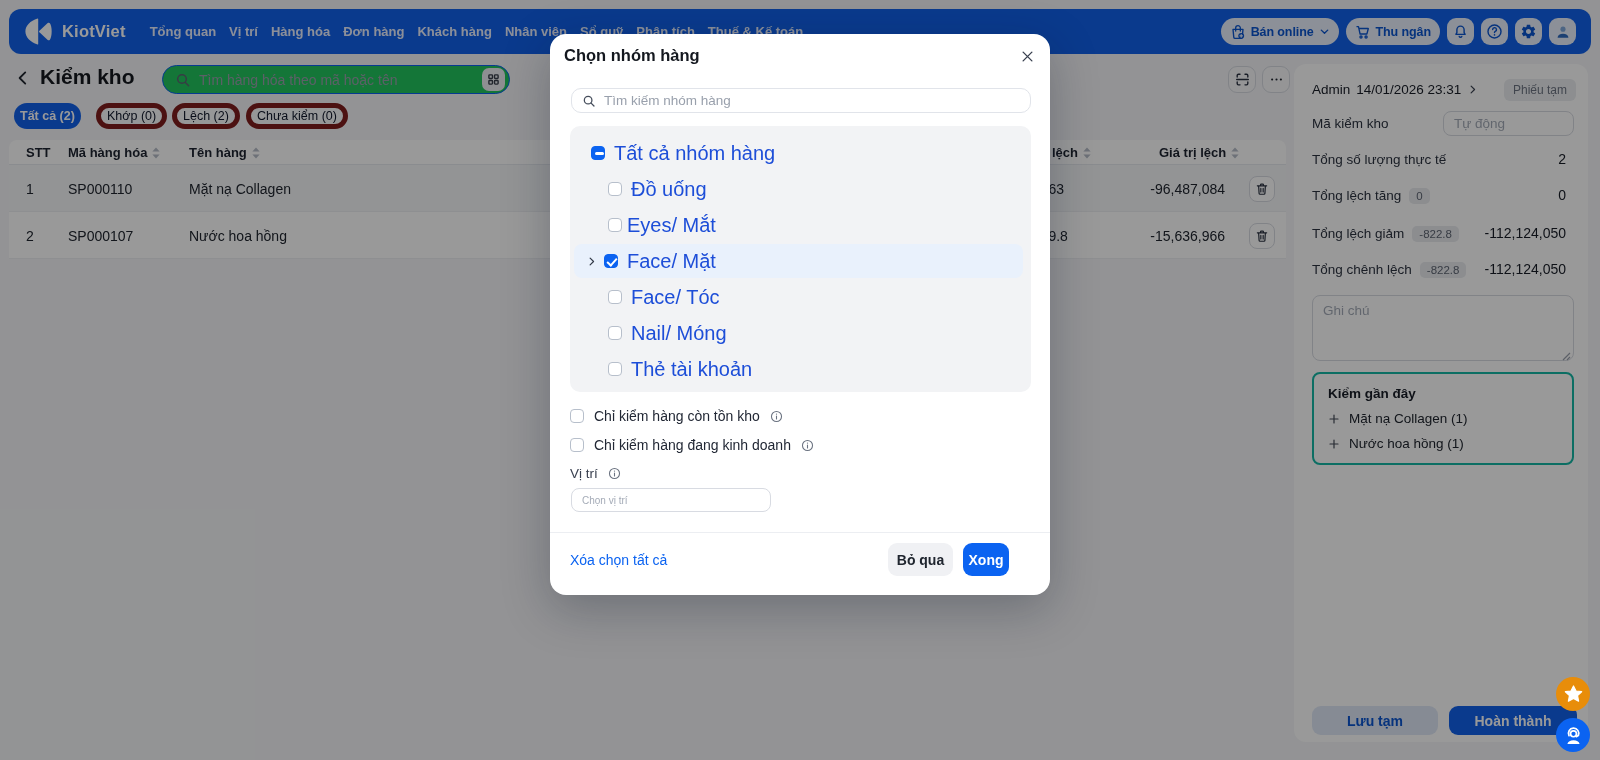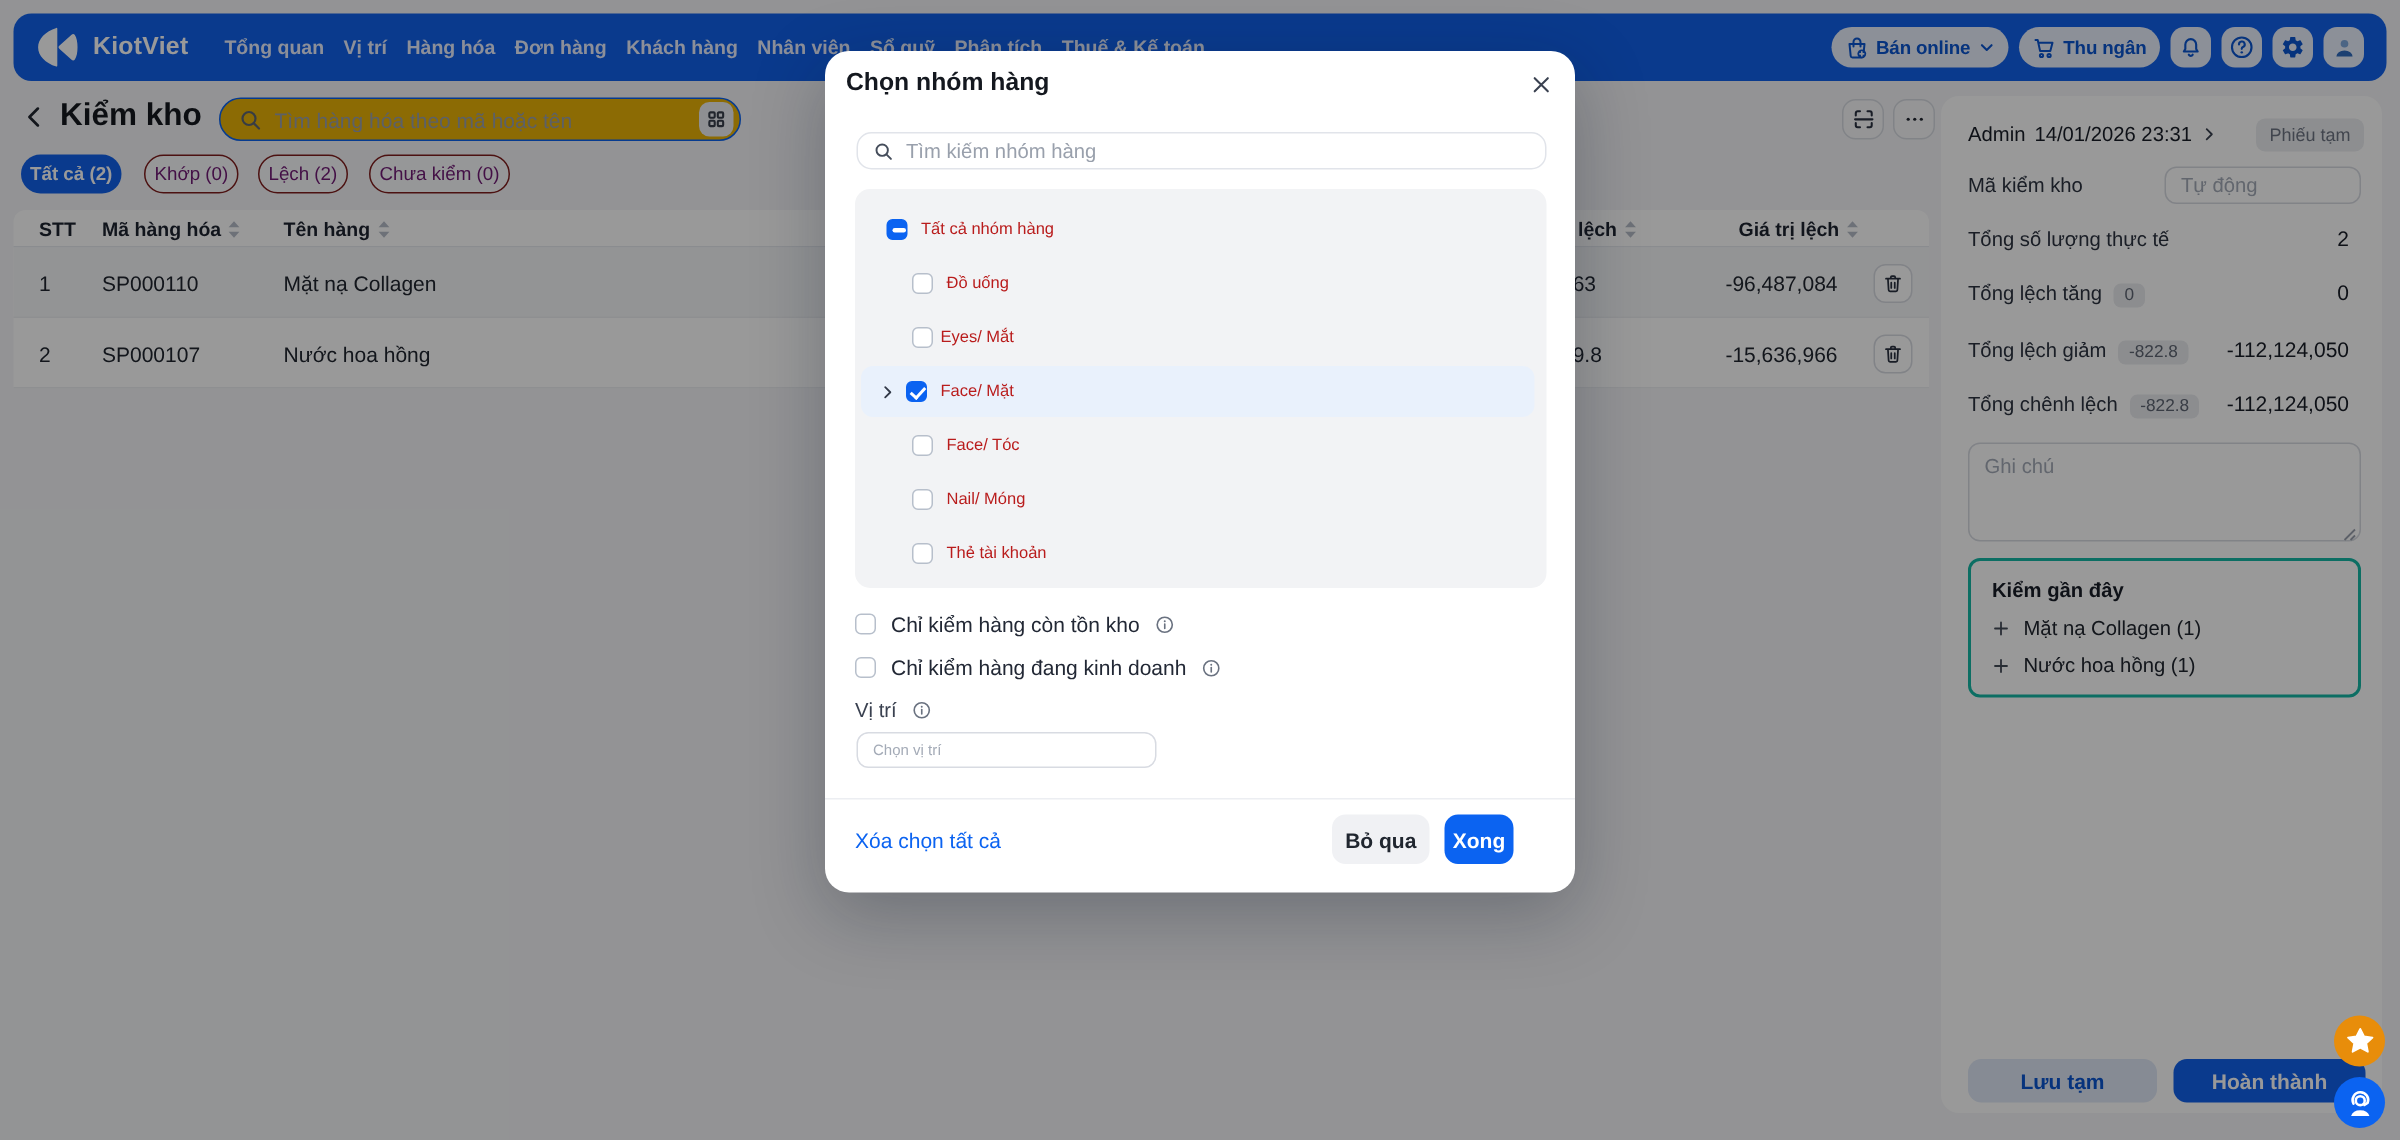--- a/index.html
+++ b/index.html
@@ -14,30 +14,30 @@
 .brand{color:#fff;font-size:16.5px;font-weight:700;margin-left:9px;letter-spacing:.2px}
 .nav{display:flex;margin-left:24px;gap:13px}
 .nav span{color:#e9efff;font-size:13px;font-weight:600;white-space:nowrap;cursor:pointer}
 .hctl{position:absolute;right:15px;top:0;height:45px;display:flex;align-items:center;gap:7px}
 .pill{height:27px;background:#e9f0fd;border-radius:14px;display:flex;align-items:center;padding:0 9px;gap:5px;color:#0b55d0;font-size:12.5px;font-weight:700;cursor:pointer;letter-spacing:-.1px}
 .sqbtn{width:27px;height:27px;background:#e9f0fd;border-radius:9px;display:flex;align-items:center;justify-content:center;cursor:pointer}
 
 
 .back{position:absolute;left:14px;top:69px;cursor:pointer}
 .ttl{position:absolute;left:40px;top:65px;font-size:21px;font-weight:700;color:#14181f}
-.srch{position:absolute;left:146px;top:65px;width:348px;height:29px;background:#eab308;border:1.5px solid #0b63f1;border-radius:15px;display:flex;align-items:center;padding:0 4px 0 12px}
+.srch{position:absolute;left:162px;top:65px;width:348px;height:29px;background:#22c55e;border:1.5px solid #0b63f1;border-radius:15px;display:flex;align-items:center;padding:0 4px 0 12px}
 .srch input{border:none;outline:none;flex:1;font-size:14px;font-family:inherit;color:#1c2230;background:transparent;margin-left:8px}
 .srch input::placeholder{color:#99a0ac}
 .gridbtn{width:23px;height:23px;border-radius:7px;background:#edeff3;display:flex;align-items:center;justify-content:center;cursor:pointer}
 .obtn{position:absolute;width:28px;height:27px;top:66px;border:1px solid #d8dbe2;border-radius:9px;background:#f8f9fb;display:flex;align-items:center;justify-content:center;cursor:pointer}
 
 
 .chip{position:absolute;top:103px;height:26px;border-radius:13px;display:flex;align-items:center;padding:0 6px;font-size:12.5px;white-space:nowrap;cursor:pointer}
 .chip.on{background:#1161ec;color:#fff;font-weight:600}
-.chip.off{background:#fbfcfd;border:1px solid #7f1d1d;color:#701a75}
+.chip.off{background:#fbfcfd;border:5px solid #7f1d1d;color:#0f172a}
 
 
 .tbl{position:absolute;left:9px;top:140px;width:1277px;height:119px;background:#fff;border-radius:8px 8px 0 0}
 .thead{position:absolute;left:0;top:0;width:100%;height:25px;border-bottom:1px solid #e7e9ee}
 .th{position:absolute;top:0;height:25px;display:flex;align-items:center;gap:4px;font-size:13px;font-weight:700;color:#1d2330}
 .trow{position:absolute;left:0;width:100%;height:47px;border-bottom:1px solid #edeff2}
 .td{position:absolute;top:0;height:47px;display:flex;align-items:center;font-size:14px;color:#20262f}
 .tdr{justify-content:flex-end}
 .delbtn{position:absolute;width:26px;height:26px;border:1px solid #d8dbe2;border-radius:8px;background:#fff;display:flex;align-items:center;justify-content:center;cursor:pointer;top:11px}
 
@@ -65,21 +65,21 @@
 .backdrop{position:absolute;left:0;top:0;width:1600px;height:760px;background:rgba(0,0,0,.40);z-index:50}
 .modal{position:absolute;left:550px;top:34px;width:500px;height:561px;background:#fff;border-radius:16px;z-index:60;box-shadow:0 14px 48px rgba(10,20,40,.28)}
 .m-title{position:absolute;left:14px;top:12px;font-size:16.5px;font-weight:700;color:#14181f}
 .m-close{position:absolute;right:11px;top:10px;width:24px;height:24px;display:flex;align-items:center;justify-content:center;cursor:pointer}
 .m-srch{position:absolute;left:21px;top:54px;width:460px;height:25px;border:1px solid #e1e4ea;border-radius:10px;display:flex;align-items:center;padding:0 10px;background:#fff}
 .m-srch input{border:none;outline:none;flex:1;font-size:13.5px;font-family:inherit;background:transparent;margin-left:8px;color:#1c2230}
 .m-srch input::placeholder{color:#99a0ac}
 .tree{position:absolute;left:20px;top:92px;width:461px;height:266px;background:#f2f3f5;border-radius:10px}
 .trowm{position:absolute;left:4px;width:449px;height:34px;display:flex;align-items:center;cursor:pointer}
 .trowm.hl{background:#e9f1fc;border-radius:8px}
-.trowm .txt{font-size:11px;color:#b91c1c}
+.trowm .txt{font-size:20px;color:#1d4ed8}
 .cb{width:14px;height:14px;border:1.5px solid #b7bfcb;border-radius:4px;background:#fff;flex:none}
 .cb.ind,.cb.chk{background:#0b63f1;border-color:#0b63f1;position:relative}
 .cb.ind::after{content:"";position:absolute;left:2.5px;top:5px;width:9px;height:2.5px;background:#fff;border-radius:1.5px}
 .cb.chk::after{content:"";position:absolute;left:4px;top:1px;width:4px;height:8px;border:solid #fff;border-width:0 2px 2px 0;transform:rotate(42deg)}
 .opt{position:absolute;display:flex;align-items:center;gap:10px;cursor:pointer}
 .opt .txt{font-size:14px;color:#222835}
 .m-ft{position:absolute;left:0;bottom:0;width:100%;height:63px;border-top:1px solid #eceef2}
 .link{position:absolute;left:20px;top:19px;color:#0b63f1;font-size:14px;font-weight:500;cursor:pointer}
 .mbtn{position:absolute;top:10px;height:33px;border-radius:9px;display:flex;align-items:center;justify-content:center;font-size:14px;font-weight:700;cursor:pointer}
 .mbtn.gr{left:338px;width:65px;background:#f0f1f4;color:#20262f}

